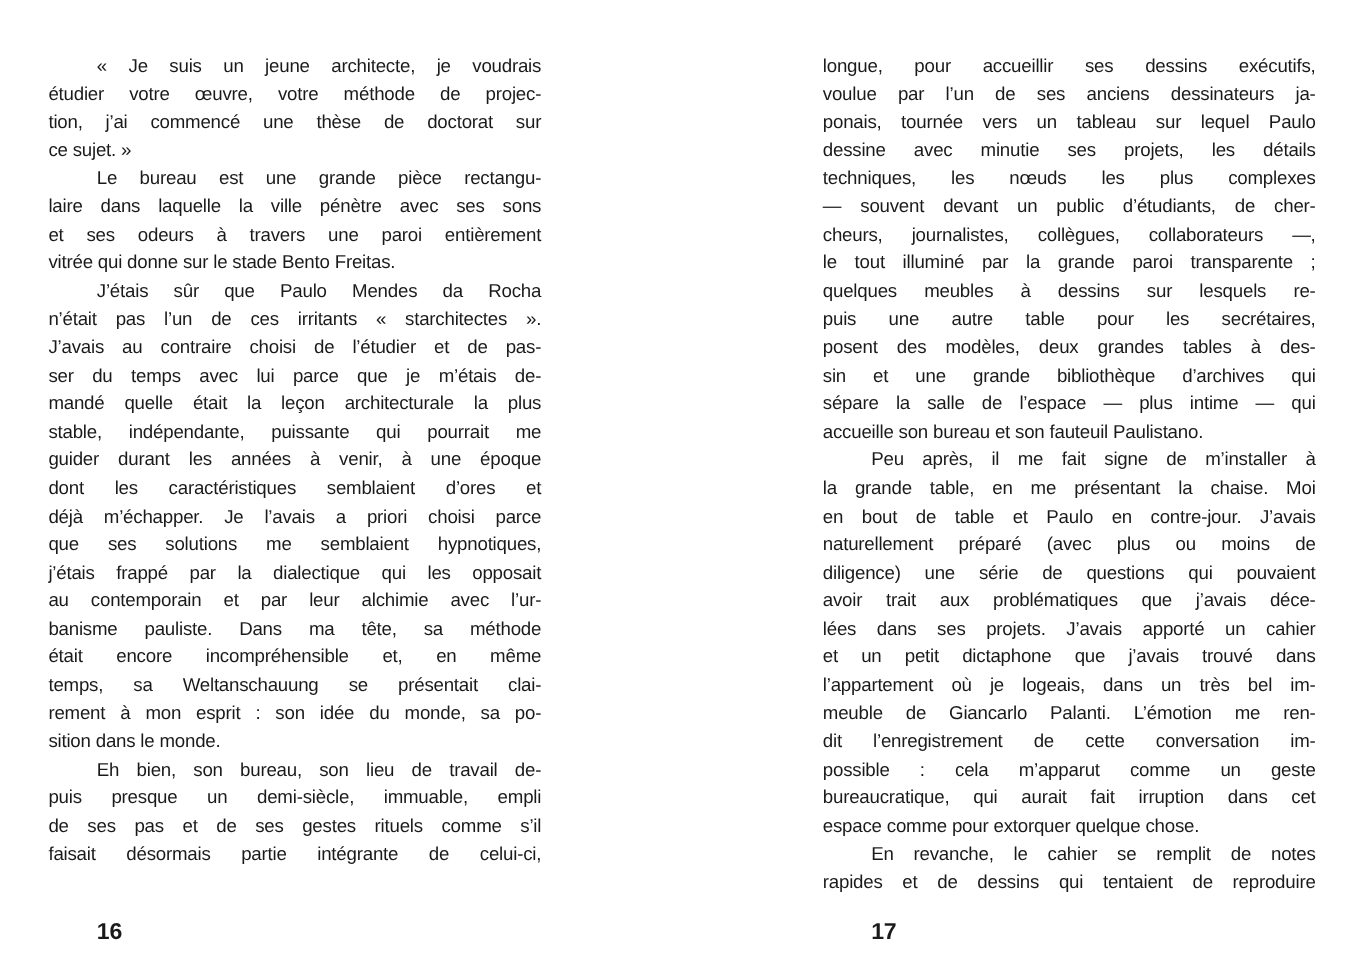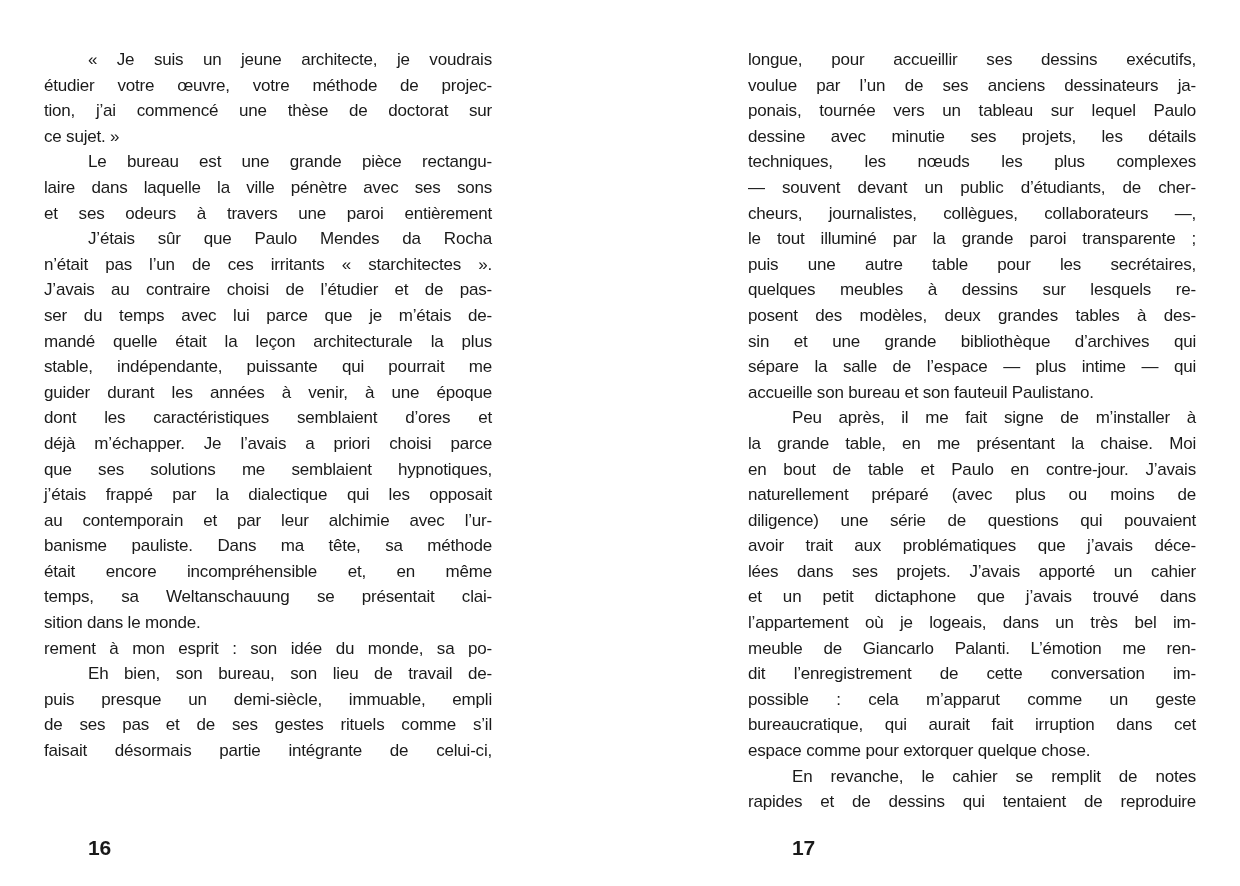--- a/index.html
+++ b/index.html
@@ -70,56 +70,57 @@
 <div class="spread">
   <section class="page left">
     <div class="textblock">
         <div class="line indent"><span>«&nbsp;Je suis un jeune architecte, je voudrais</span></div>
         <div class="line"><span>étudier votre œuvre, votre méthode de projec-</span></div>
         <div class="line"><span>tion, j’ai commencé une thèse de doctorat sur</span></div>
         <div class="line end"><span>ce sujet.&nbsp;»</span></div>
         <div class="line indent"><span>Le bureau est une grande pièce rectangu-</span></div>
         <div class="line"><span>laire dans laquelle la ville pénètre avec ses sons</span></div>
         <div class="line"><span>et ses odeurs à travers une paroi entièrement</span></div>
+        <div class="line end"><span>vitrée qui donne sur le stade Bento Freitas.</span></div>
         <div class="line indent"><span>J’étais sûr que Paulo Mendes da Rocha</span></div>
         <div class="line"><span>n’était pas l’un de ces irritants «&nbsp;starchitectes&nbsp;».</span></div>
         <div class="line"><span>J’avais au contraire choisi de l’étudier et de pas-</span></div>
         <div class="line"><span>ser du temps avec lui parce que je m’étais de-</span></div>
         <div class="line"><span>mandé quelle était la leçon architecturale la plus</span></div>
         <div class="line"><span>stable, indépendante, puissante qui pourrait me</span></div>
         <div class="line"><span>guider durant les années à venir, à une époque</span></div>
         <div class="line"><span>dont les caractéristiques semblaient d’ores et</span></div>
         <div class="line"><span>déjà m’échapper. Je l’avais </span><span class="it">a priori</span><span> choisi parce</span></div>
         <div class="line"><span>que ses solutions me semblaient hypnotiques,</span></div>
         <div class="line"><span>j’étais frappé par la dialectique qui les opposait</span></div>
         <div class="line"><span>au contemporain et par leur alchimie avec l’ur-</span></div>
         <div class="line"><span>banisme pauliste. Dans ma tête, sa méthode</span></div>
         <div class="line"><span>était encore incompréhensible et, en même</span></div>
         <div class="line"><span>temps, sa </span><span class="it">Weltanschauung</span><span> se présentait clai-</span></div>
+        <div class="line"><span>rement à mon esprit&nbsp;: son idée du monde, sa po-</span></div>
         <div class="line end"><span>sition dans le monde.</span></div>
-        <div class="line"><span>rement à mon esprit&nbsp;: son idée du monde, sa po-</span></div>
         <div class="line indent"><span>Eh bien, son bureau, son lieu de travail de-</span></div>
         <div class="line"><span>puis presque un demi-siècle, immuable, empli</span></div>
         <div class="line"><span>de ses pas et de ses gestes rituels comme s’il</span></div>
         <div class="line"><span>faisait désormais partie intégrante de celui-ci,</span></div>
       </div>
     <div class="folio">16</div>
   </section>
   <section class="page right">
     <div class="textblock">
         <div class="line"><span>longue, pour accueillir ses dessins exécutifs,</span></div>
         <div class="line"><span>voulue par l’un de ses anciens dessinateurs ja-</span></div>
         <div class="line"><span>ponais, tournée vers un tableau sur lequel Paulo</span></div>
         <div class="line"><span>dessine avec minutie ses projets, les détails</span></div>
         <div class="line"><span>techniques, les nœuds les plus complexes</span></div>
         <div class="line"><span>— souvent devant un public d’étudiants, de cher-</span></div>
         <div class="line"><span>cheurs, journalistes, collègues, collaborateurs —,</span></div>
         <div class="line"><span>le tout illuminé par la grande paroi transparente&nbsp;;</span></div>
+        <div class="line"><span>quelques meubles à dessins sur lesquels re-</span></div>
         <div class="line"><span>puis une autre table pour les secrétaires,</span></div>
-        <div class="line"><span>quelques meubles à dessins sur lesquels re-</span></div>
         <div class="line"><span>posent des modèles, deux grandes tables à des-</span></div>
         <div class="line"><span>sin et une grande bibliothèque d’archives qui</span></div>
         <div class="line"><span>sépare la salle de l’espace — plus intime — qui</span></div>
         <div class="line end"><span>accueille son bureau et son fauteuil Paulistano.</span></div>
         <div class="line indent"><span>Peu après, il me fait signe de m’installer à</span></div>
         <div class="line"><span>la grande table, en me présentant la chaise. Moi</span></div>
         <div class="line"><span>en bout de table et Paulo en contre-jour. J’avais</span></div>
         <div class="line"><span>naturellement préparé (avec plus ou moins de</span></div>
         <div class="line"><span>diligence) une série de questions qui pouvaient</span></div>
         <div class="line"><span>avoir trait aux problématiques que j’avais déce-</span></div>

